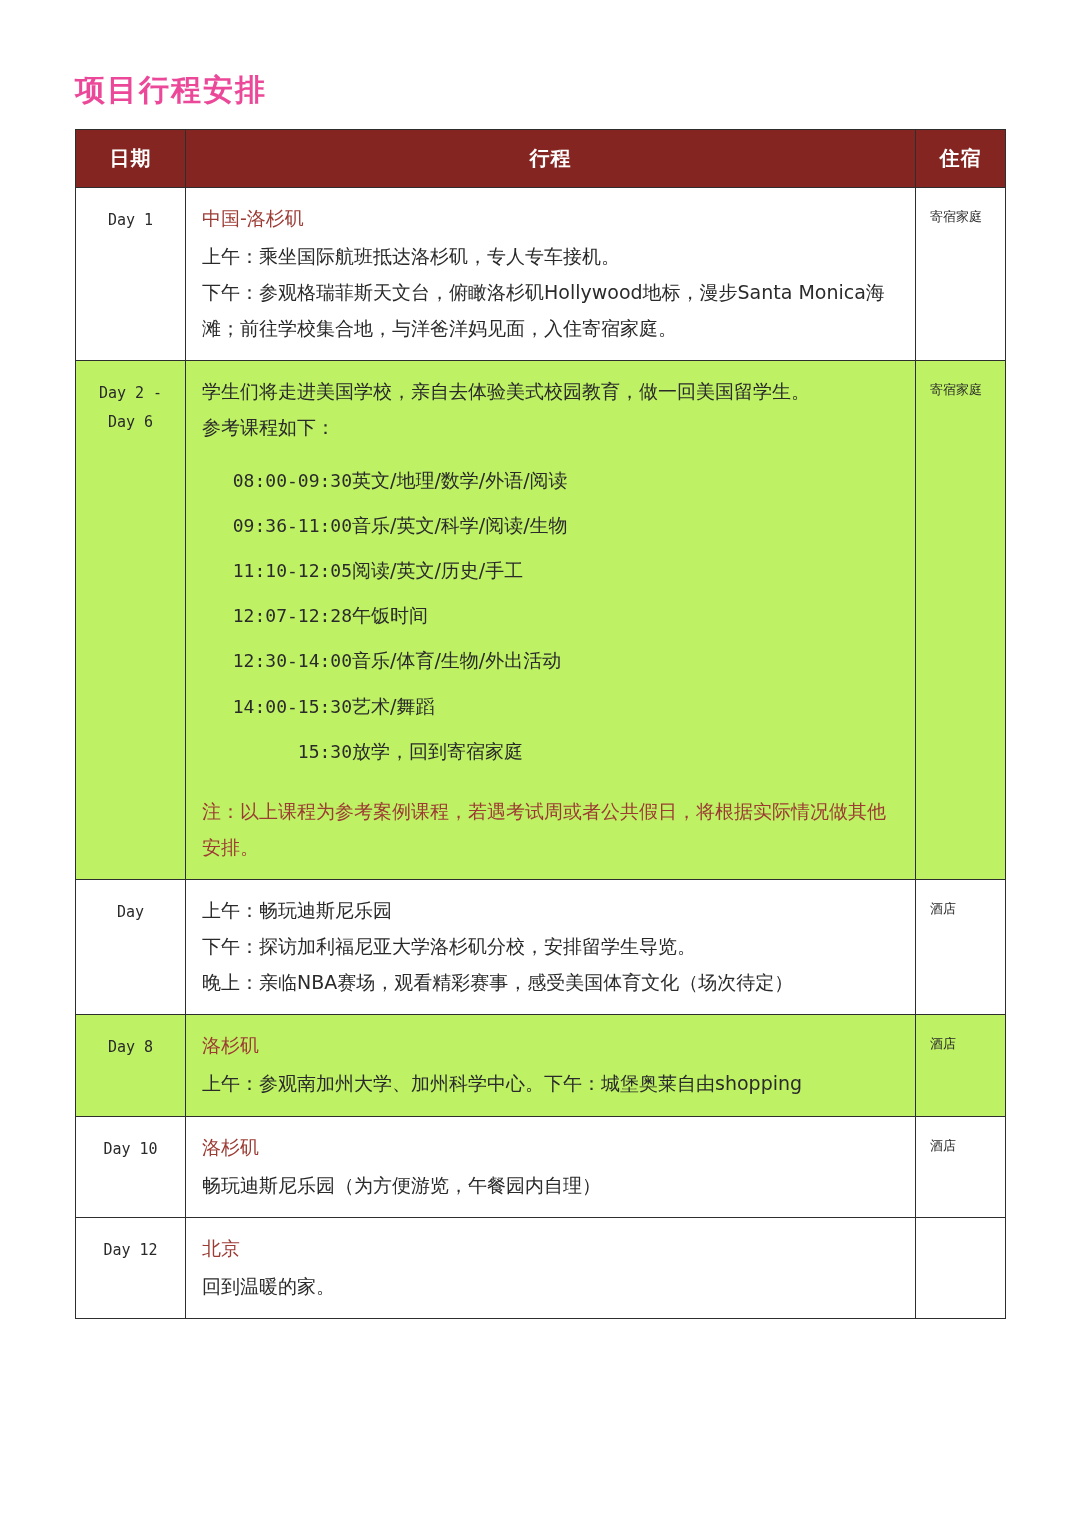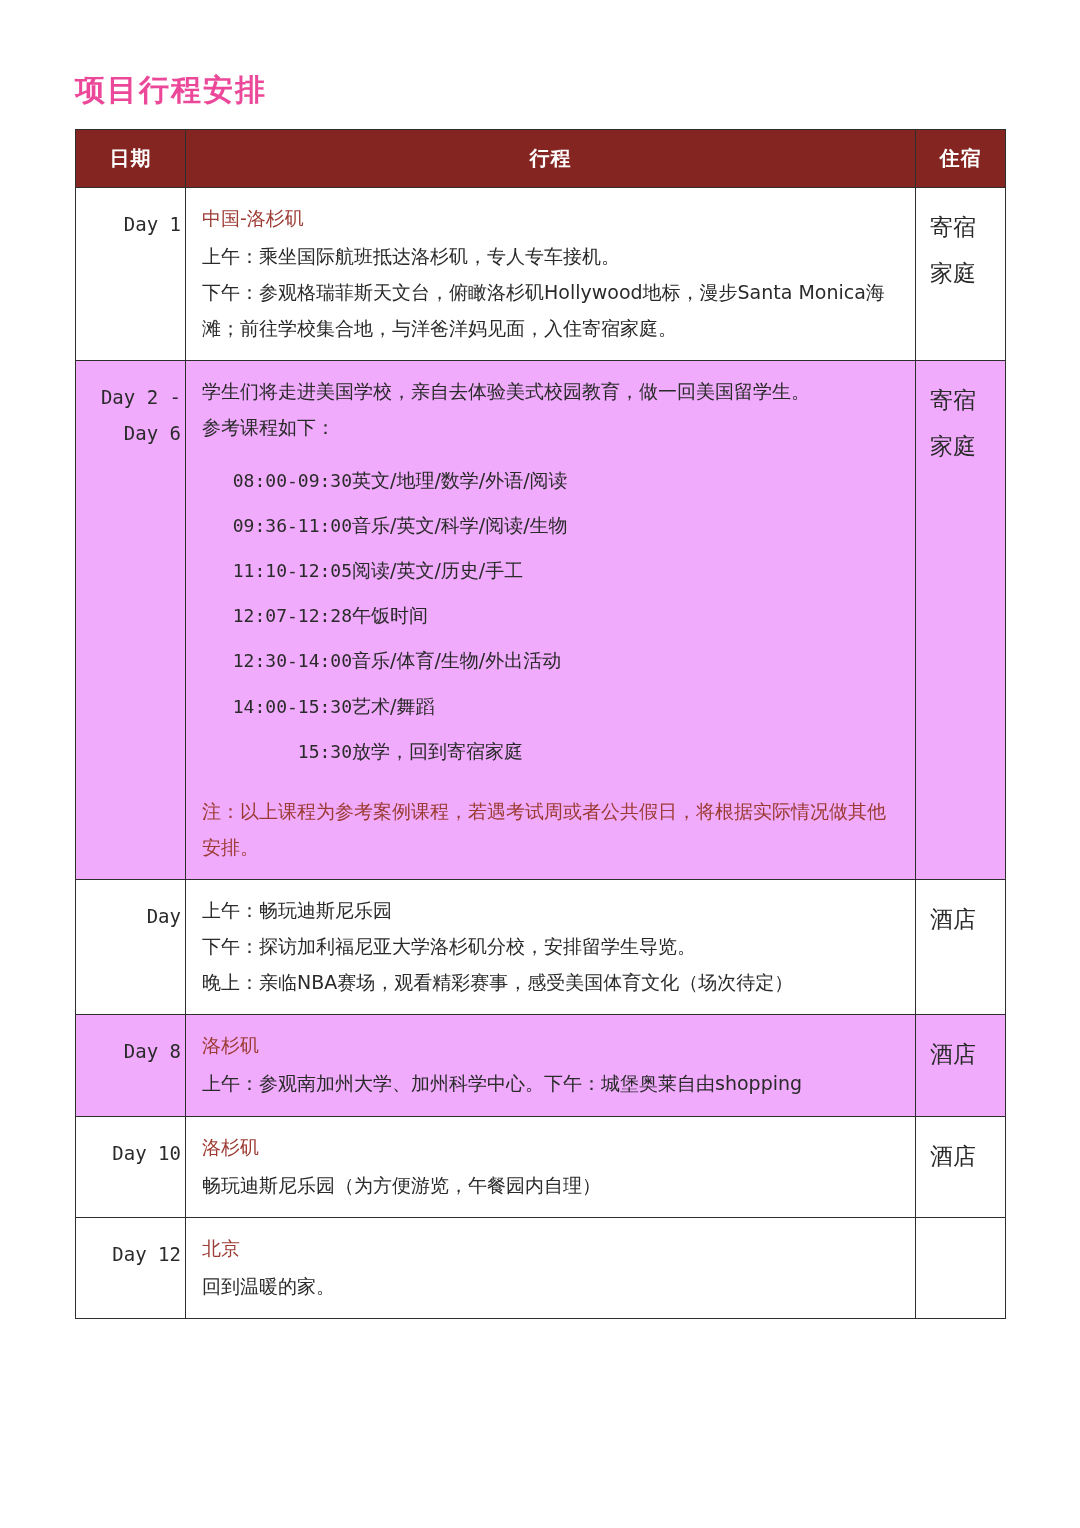--- a/index.html
+++ b/index.html
@@ -36,41 +36,41 @@
   thead th {
     background: #852521;
     color: #ffffff;
     font-size: 20px;
     font-weight: bold;
     text-align: center;
     padding: 15px 4px;
     letter-spacing: 1px;
   }
   td.cell-date {
-    text-align: right;
+    text-align: center;
     padding: 18px 4px;
     font-family: "DejaVu Sans Mono", monospace;
-    font-size: 19px;
+    font-size: 15px;
     color: #2a2a2a;
     white-space: pre-line;
     line-height: 1.9;
   }
   td.cell-itin {
     padding: 12px 16px 14px 16px;
     font-size: 19px;
     line-height: 1.9;
   }
   td.cell-acc {
     text-align: left;
     padding: 16px 14px;
-    font-size: 23px;
+    font-size: 13px;
     line-height: 2.0;
     color: #2a2a2a;
   }
-  tr.shaded td { background: #f0abfc; }
+  tr.shaded td { background: #bef264; }
   .dest {
     color: #9c3b33;
     margin-bottom: 2px;
   }
   .itin-line { color: #2a2a2a; }
   .sched-block { margin-top: 16px; }
   .sched-row { margin-bottom: 9px; }
   .sched-time {
     display: inline-block;
     width: 150px;

